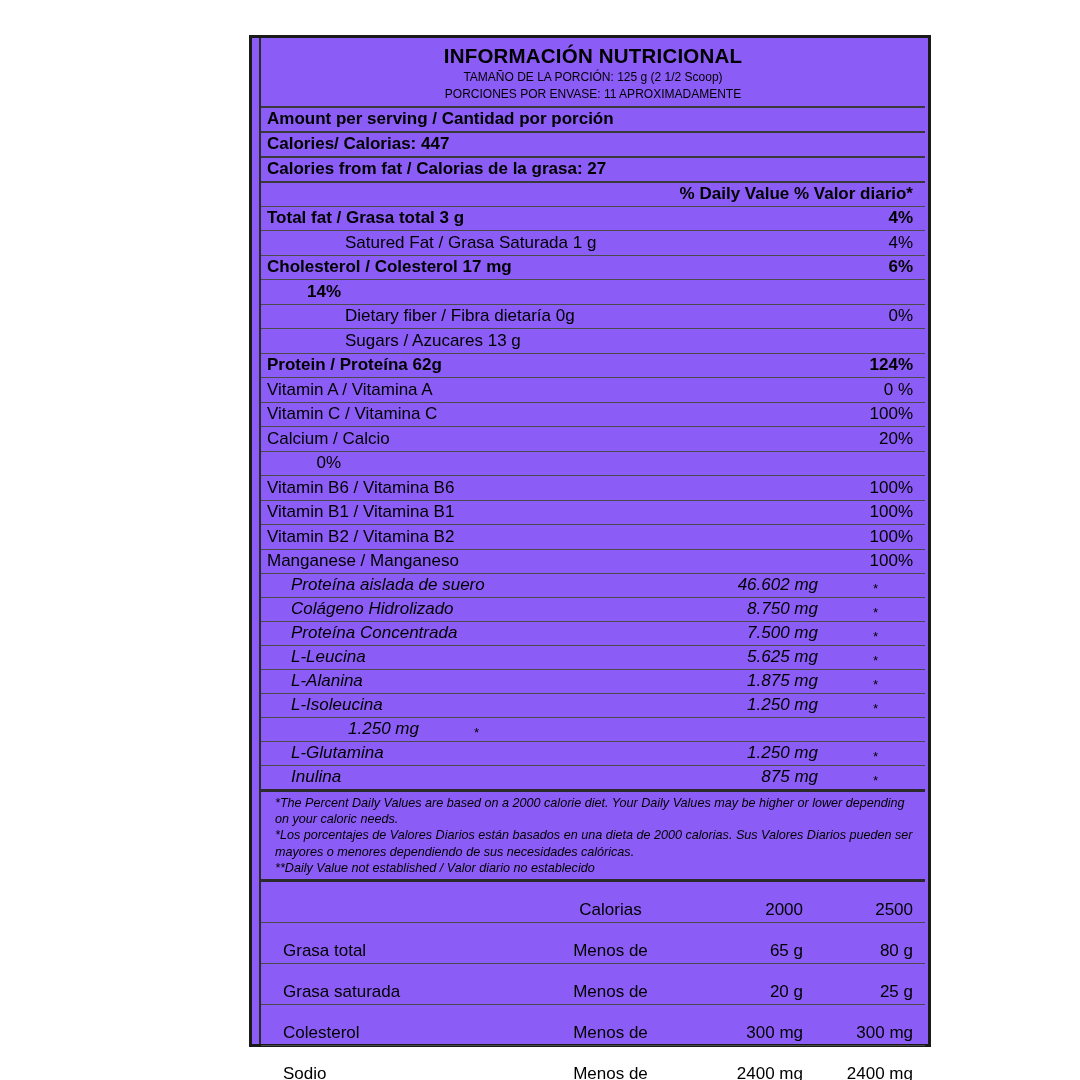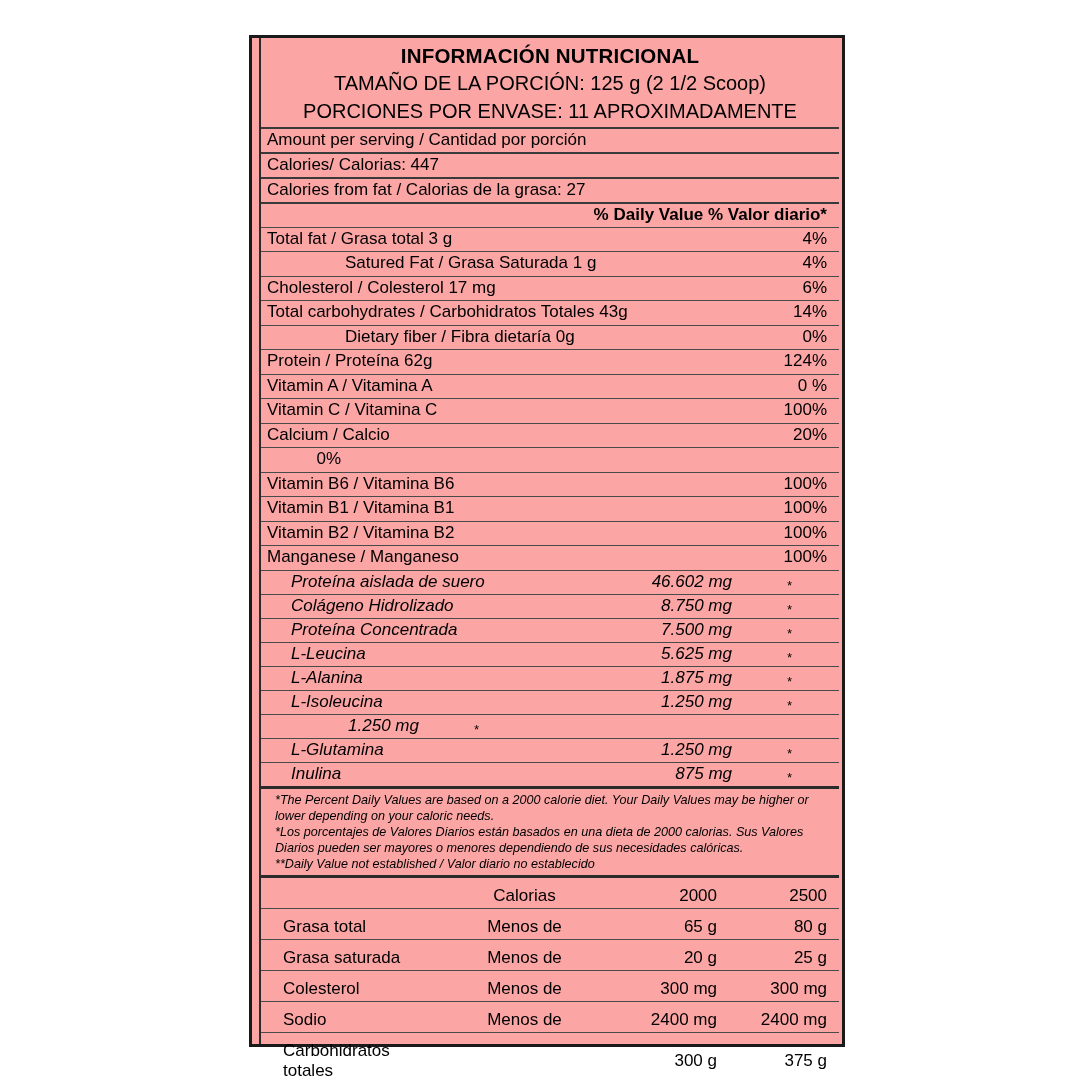--- a/index.html
+++ b/index.html
@@ -12,25 +12,25 @@
     height: 1080px;
     font-family: "Liberation Sans", sans-serif;
     color: #000000;
     -webkit-font-smoothing: antialiased;
   }
 
   #panel {
     position: absolute;
     left: 249px;
     top: 35px;
-    width: 596px;
+    width: 682px;
     height: 1012px;
     border: 3px solid #1a1a1a;
     box-sizing: border-box;
-    background: #fca5a5;
+    background: #8b5cf6;
   }
 
   
   #gutter {
     position: absolute;
     left: 7px;
     top: 0;
     bottom: 0;
     width: 0;
     border-left: 2px solid #2b2b2b;
@@ -49,21 +49,21 @@
     padding: 6px 4px 3px 4px;
     text-align: center;
   }
   .maintitle {
     font-size: 20.5px;
     font-weight: bold;
     letter-spacing: .2px;
     line-height: 1.15;
   }
   .subtitle {
-    font-size: 20px;
+    font-size: 12px;
     line-height: 1.3;
     margin-top: 2px;
   }
 
   
   .rule-thick { border-top: 3px solid #2b2b2b; }
   .rule-med   { border-top: 2px solid #3a3a3a; }
   .rule-thin  { border-top: 1.5px solid #4a4a4a; }
 
   .row {
@@ -71,21 +71,21 @@
     display: flex;
     align-items: center;
     min-height: 24.5px;
     font-size: 17px;
     padding: 1px 6px 2px 6px;
     box-sizing: border-box;
   }
   .row .lbl { flex: 1 1 auto; white-space: nowrap; }
   .row .val { flex: 0 0 auto; text-align: right; }
 
-  .bold { font-weight: normal; }
+  .bold { font-weight: bold; }
   .indent { padding-left: 84px; }
 
   .dvhead {
     justify-content: flex-end;
     font-weight: bold;
     font-size: 17px;
     padding-right: 12px;
     min-height: 25px;
   }
 
@@ -116,21 +116,21 @@
     padding: 3px 12px 3px 14px;
   }
   .footnote p { margin: 0; font-style: italic; }
 
   
   .brow {
     display: flex;
     align-items: center;
     min-height: 24px;
     font-size: 17px;
-    padding: 8px 0 2px 0;
+    padding: 18px 0 2px 0;
     box-sizing: border-box;
   }
   .brow .b1 { flex: 1 1 auto; padding-left: 22px; }
   .brow .b2 { flex: 0 0 165px; text-align: center; }
   .brow .b3 { flex: 0 0 110px; text-align: right; }
   .brow .b4 { flex: 0 0 110px; text-align: right; padding-right: 12px; }
 </style>
 </head>
 <body>
 
@@ -168,26 +168,29 @@
         </div>
         <div class="row rule-thin indent">
           <span class="lbl">Satured Fat / Grasa Saturada  1 g</span>
           <span class="val pct">4%</span>
         </div>
         <div class="row rule-thin bold">
           <span class="lbl">Cholesterol / Colesterol 17 mg</span>
           <span class="val pct">6%</span>
         </div>
         <div class="row rule-thin bold">
-          <span class="lbl">Total carbohydrates / Carbohidratos Totales 43g</span>
           <span class="val pct">14%</span>
         </div>
         <div class="row rule-thin indent">
           <span class="lbl">Dietary fiber / Fibra dietaría  0g</span>
           <span class="val pct">0%</span>
+        </div>
+        <div class="row rule-thin indent">
+          <span class="lbl">Sugars / Azucares 13 g</span>
+          <span class="val pct"></span>
         </div>
         <div class="row rule-thin bold">
           <span class="lbl">Protein / Proteína 62g</span>
           <span class="val pct">124%</span>
         </div>
         <div class="row rule-thin">
           <span class="lbl">Vitamin A / Vitamina A</span>
           <span class="val pct">0 %</span>
         </div>
         <div class="row rule-thin">

